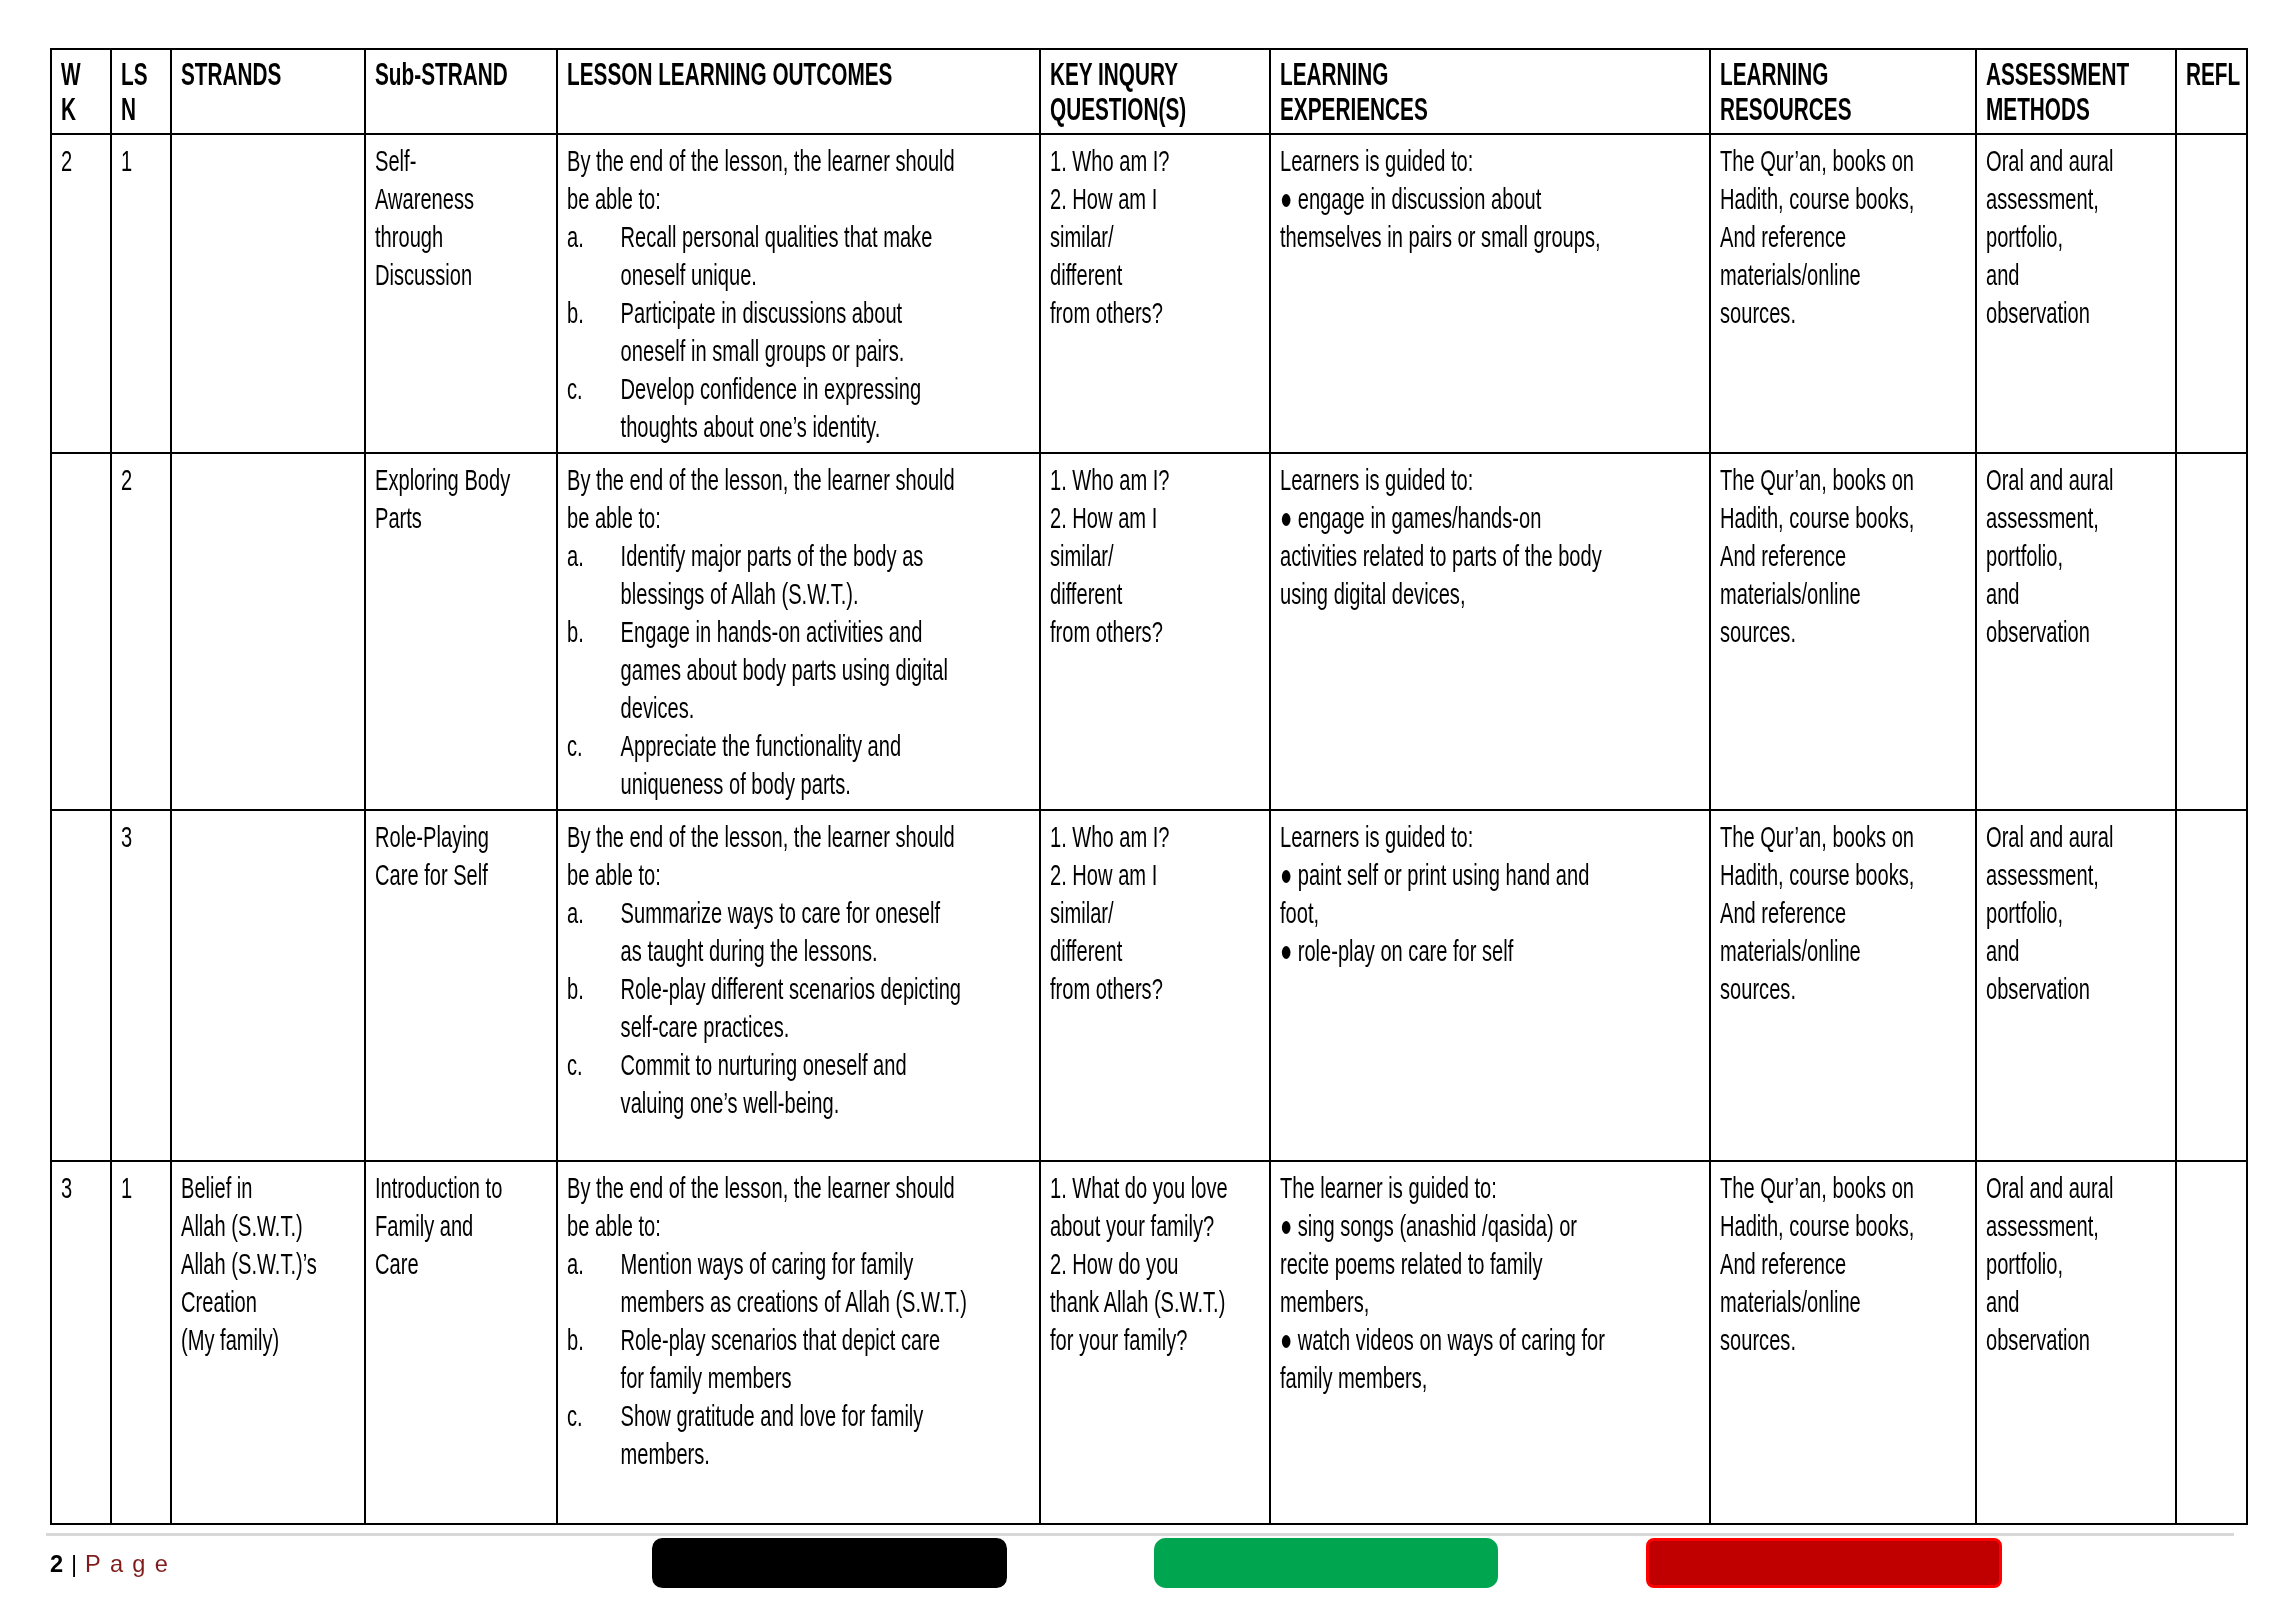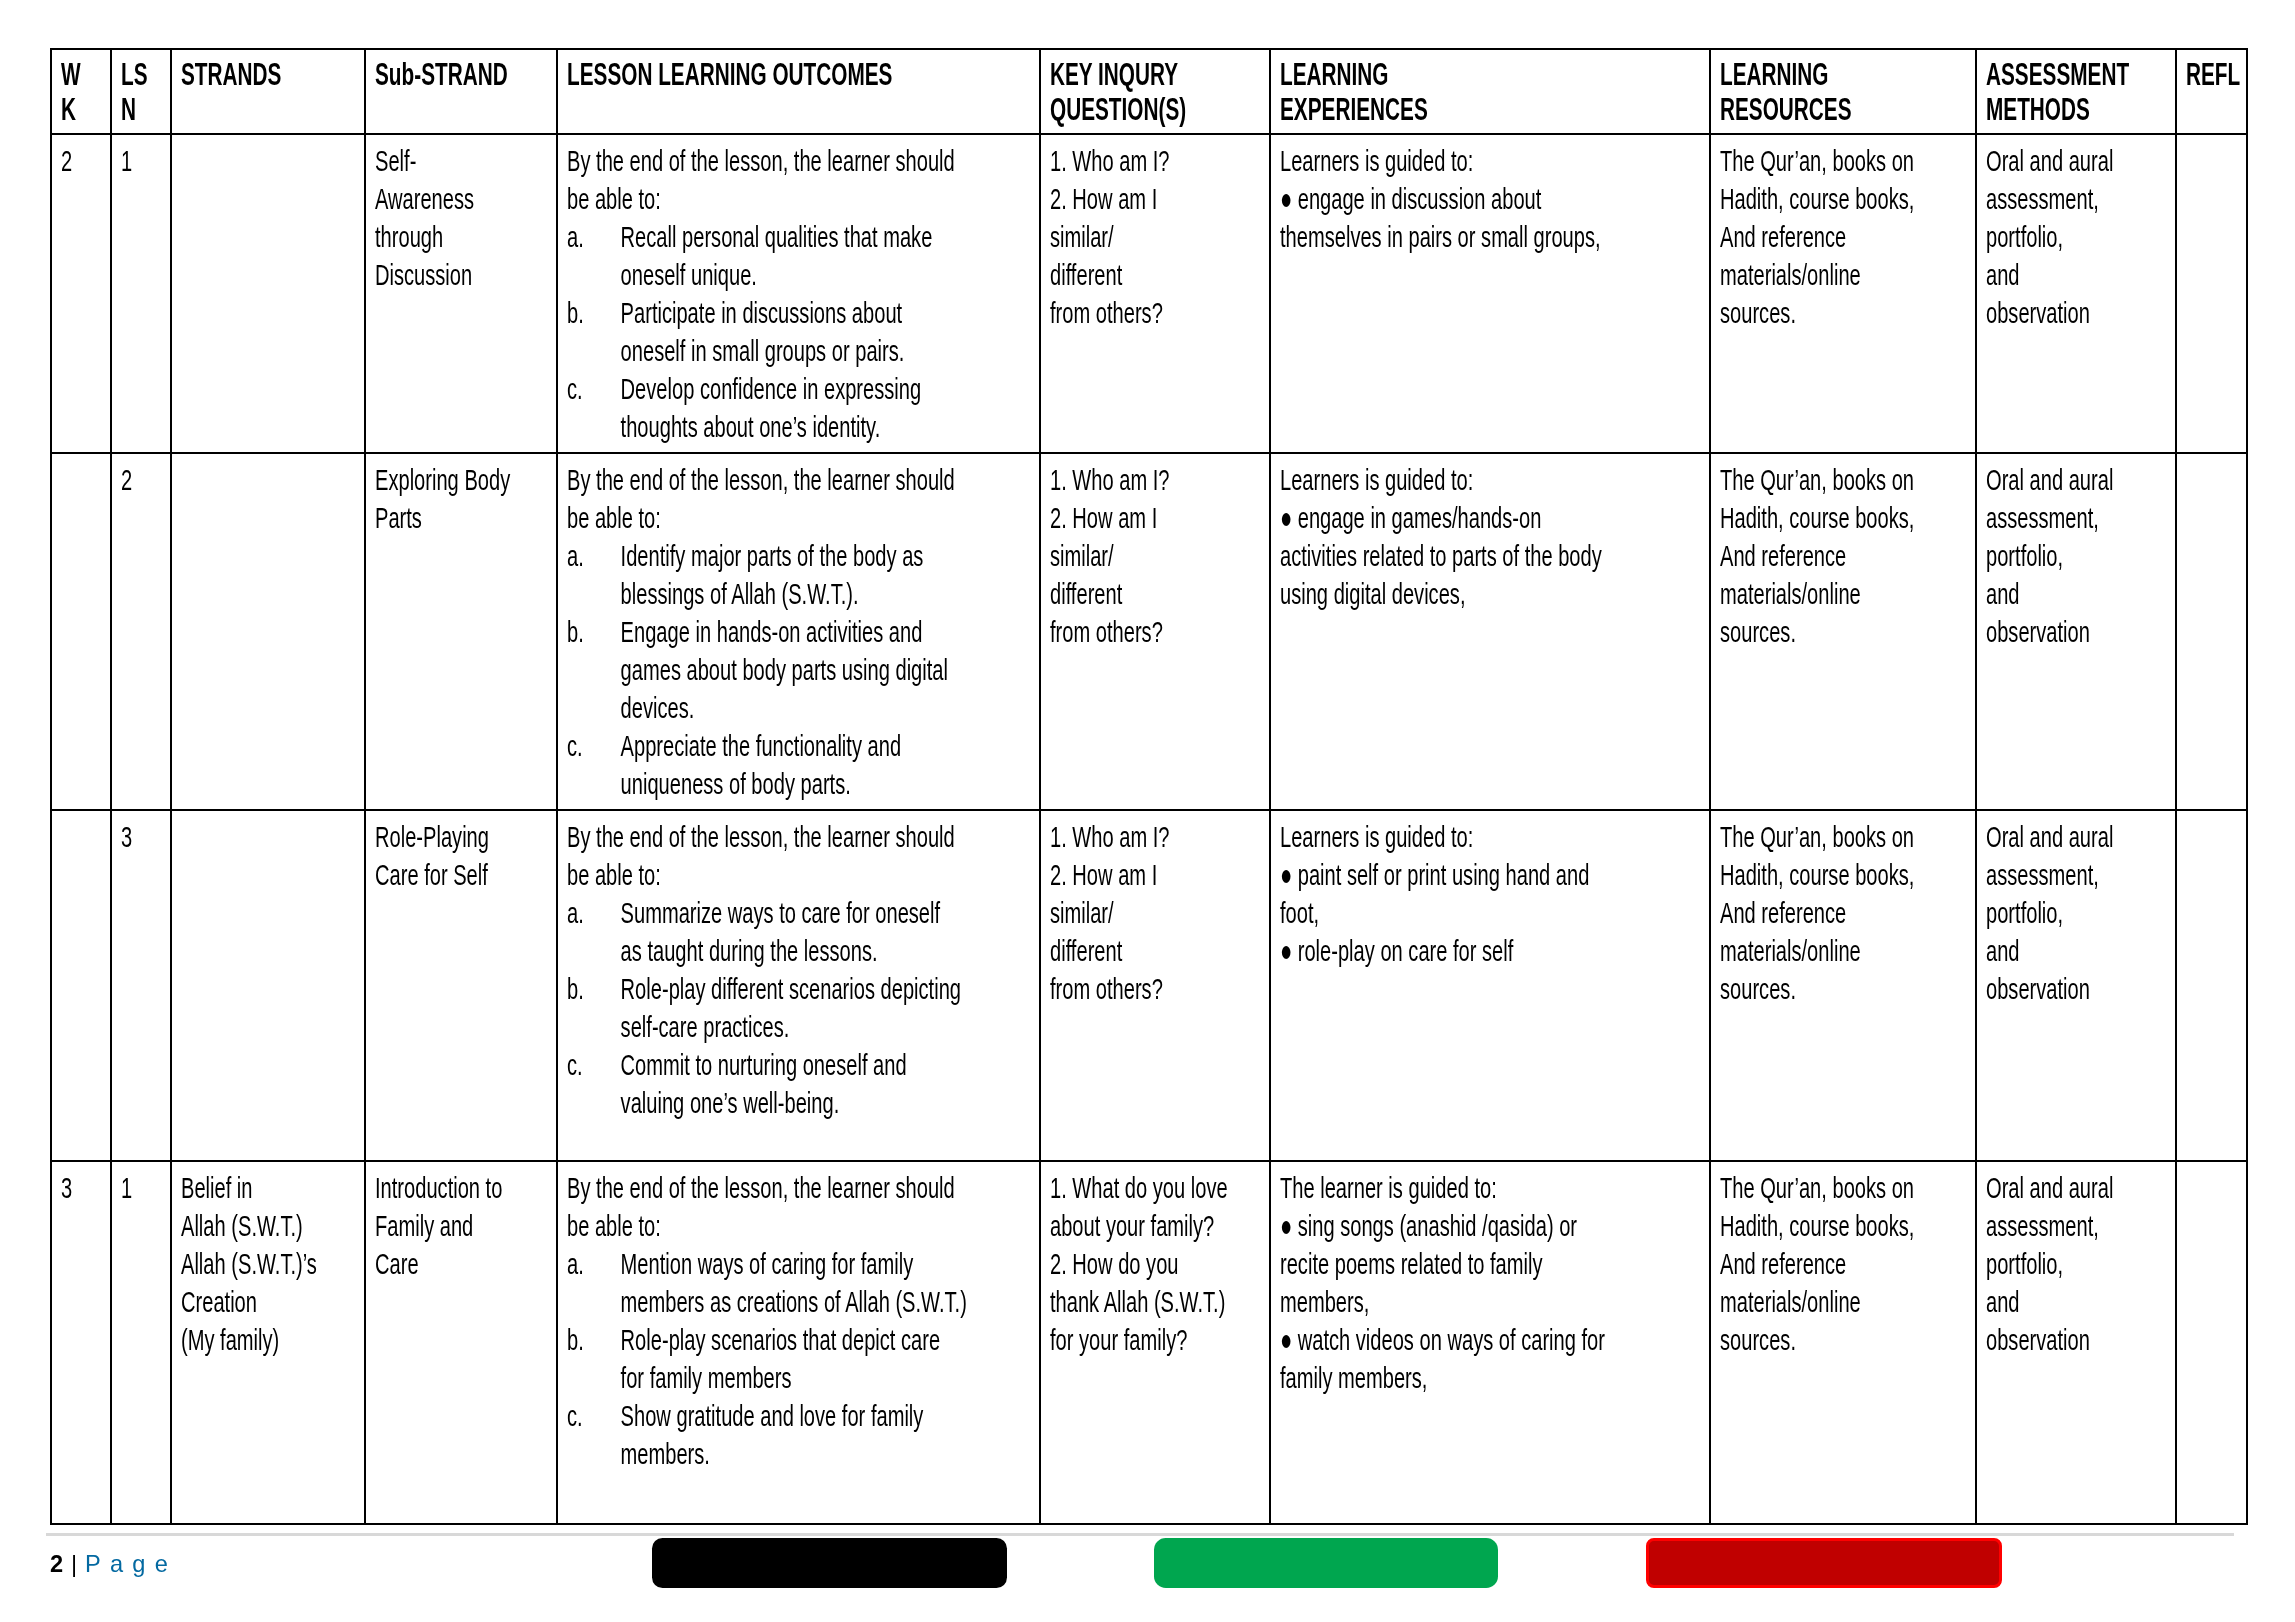--- a/index.html
+++ b/index.html
@@ -51,21 +51,21 @@
   .foot-line {
     position:absolute; left:46px; top:1533px; width:2188px; height:2.6px;
     background:#d8d8d8;
   }
   .foot-text {
     position:absolute; left:50px; top:1550px;
     font-size:23.6px; line-height:29px; white-space:nowrap;
   }
   .pgnum { font-weight:bold; color:#000; }
   .pgsep { color:#000; margin:0 7.9px; font-weight:400; }
-  .pgword { color:#0369a1; letter-spacing:9.2px; }
+  .pgword { color:#7f1d1d; letter-spacing:9.2px; }
 
   .bar { position:absolute; top:1538px; height:50px; }
   .bar-black { left:652px;  width:355px; border-radius:10.5px; }
   .bar-green { left:1154px; width:344px; border-radius:11.8px; }
   .bar-red   { left:1646px; width:356px; border-radius:7.9px; border:3.3px solid; }
 </style>
 </head>
 <body>
 
 <div class="tbl-wrap">

